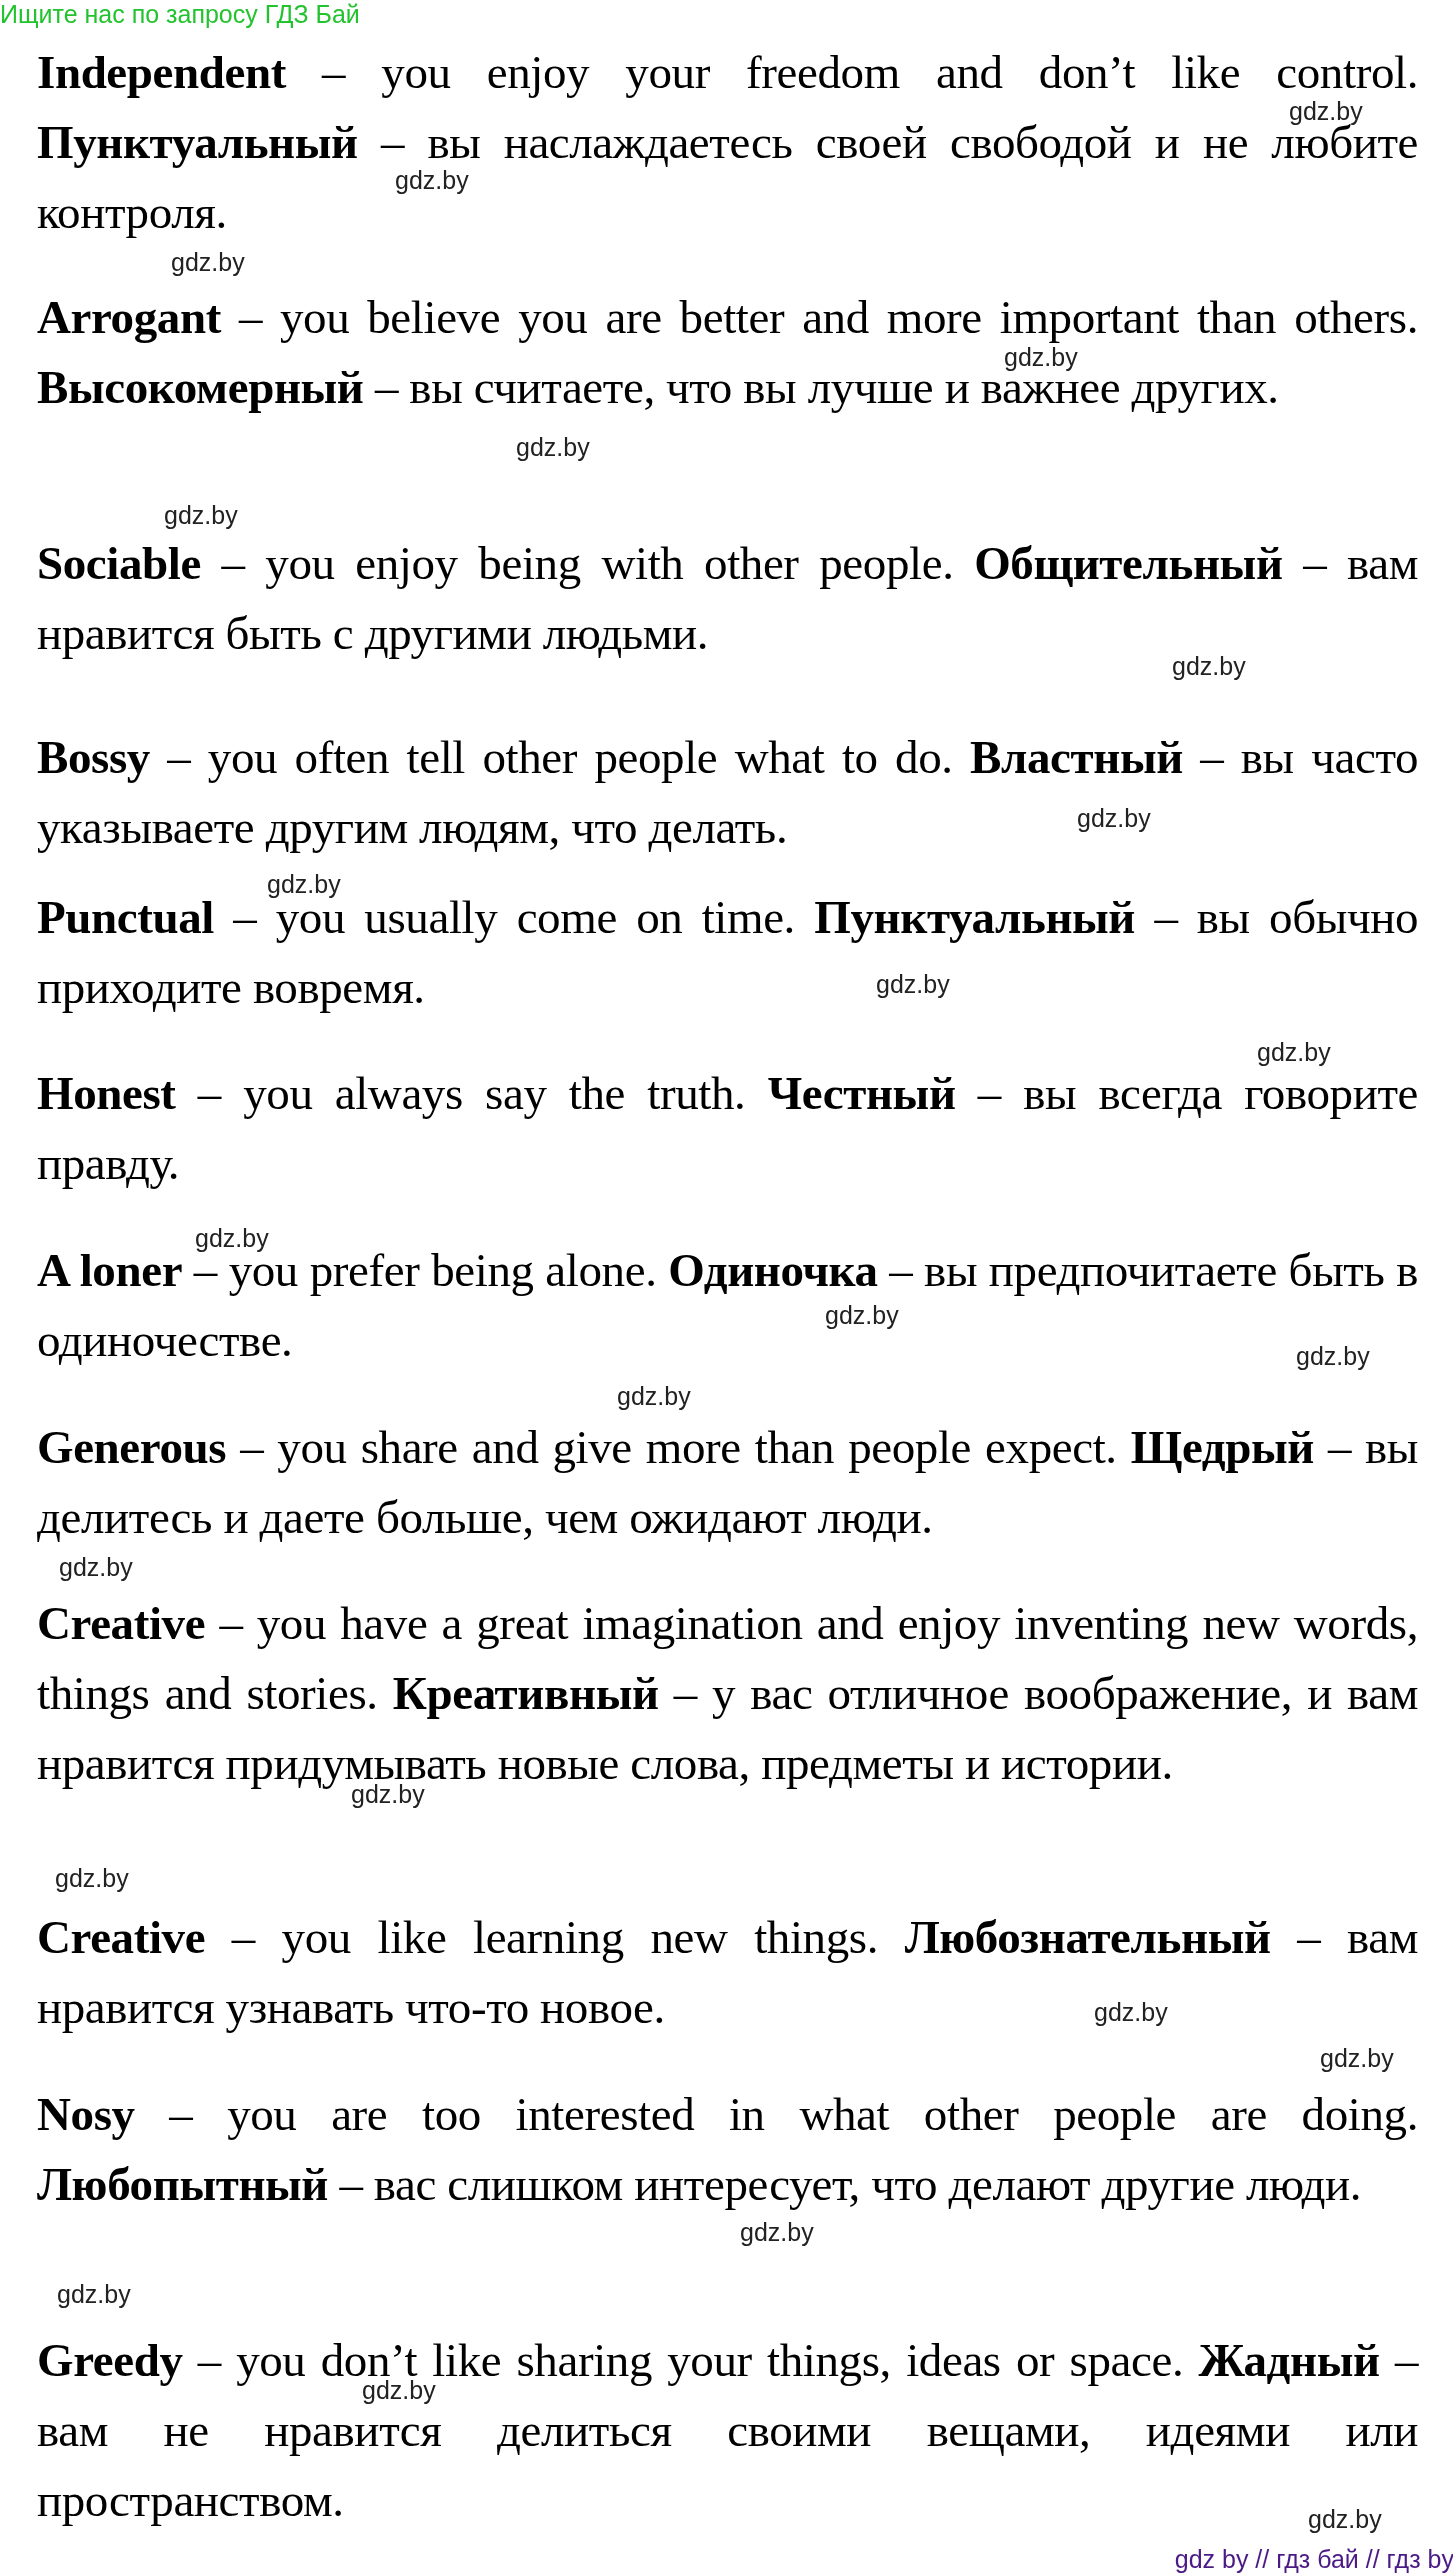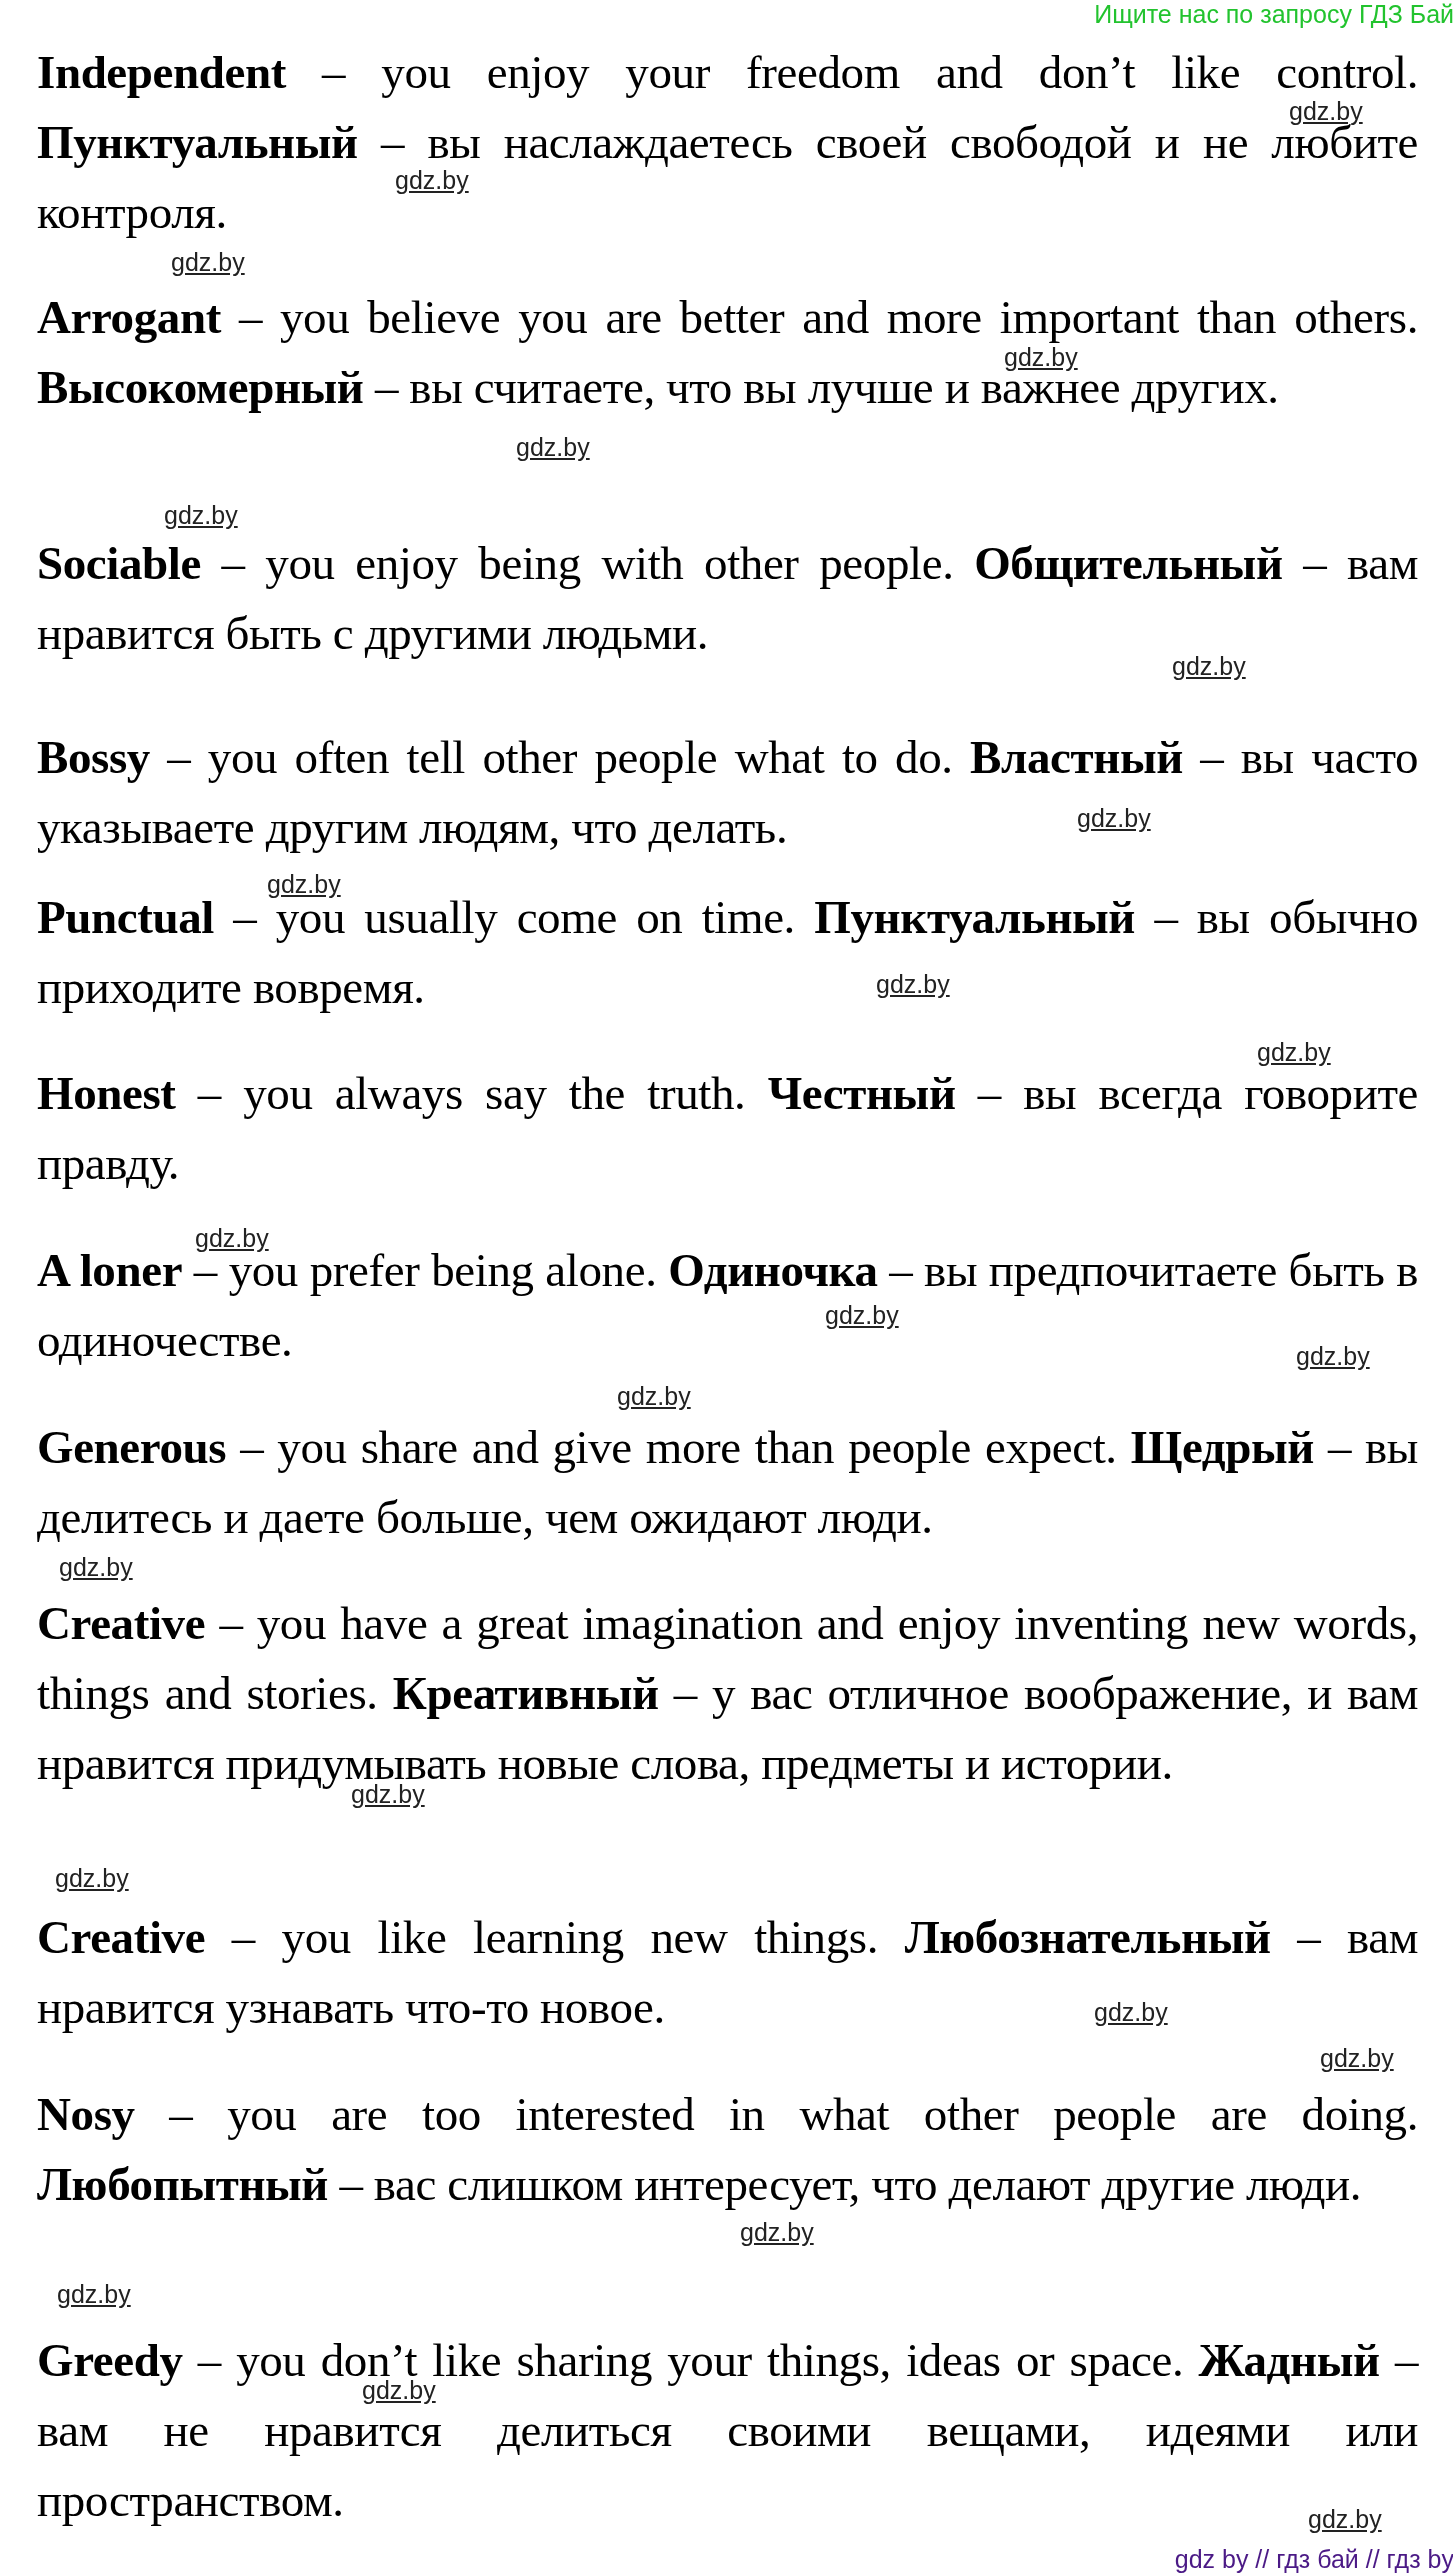--- a/index.html
+++ b/index.html
@@ -1,36 +1,36 @@
 <!DOCTYPE html>
 <html style="font-size:14.3px"><head>
   <meta charset="utf-8">
   <style>
     html, body { margin: 0; padding: 0; background: #ffffff; }
     body { width: 1454px; height: 2576px; position: relative; overflow: hidden; }
     .top-banner {
       position: absolute; left: 0; top: 0; width: 1454px; height: 36px;
-      text-align: right; font-family: "Liberation Sans", sans-serif;
+      text-align: left; font-family: "Liberation Sans", sans-serif;
       font-size: 25px; line-height: 28.6px; color: #22c32e;
     }
     .footer {
       position: absolute; left: 0; top: 2545px; width: 1454px;
       text-align: right; font-family: "Liberation Sans", sans-serif;
       font-size: 25px; line-height: 28.6px; color: #4b1a86;
     }
     .entry {
       position: absolute; left: 37px; width: 1381px;
       font-family: "Liberation Serif", serif; font-size: 47px;
       line-height: 70px; color: #000; text-align: justify;
       letter-spacing: -0.4px;
     }
     .entry b { font-weight: bold; }
     .wm {
       position: absolute; font-family: "Liberation Sans", sans-serif;
-      font-size: 25px; color: #222; line-height: 27px; text-decoration: underline;
+      font-size: 25px; color: #222; line-height: 27px;
     }
   </style>
 </head>
 <body>
 
 <div class="top-banner">Ищите нас по запросу ГДЗ Бай</div>
 
 <div class="entry" style="top:37px"><b>Independent</b><span> – you enjoy your freedom and don’t like control. </span><b>Пунктуальный</b><span> – вы наслаждаетесь своей свободой и не любите контроля.</span></div>
 
 <div class="entry" style="top:282px"><b>Arrogant</b><span> – you believe you are better and more important than others. </span><b>Высокомерный</b><span> – вы считаете, что вы лучше и важнее других.</span></div>

